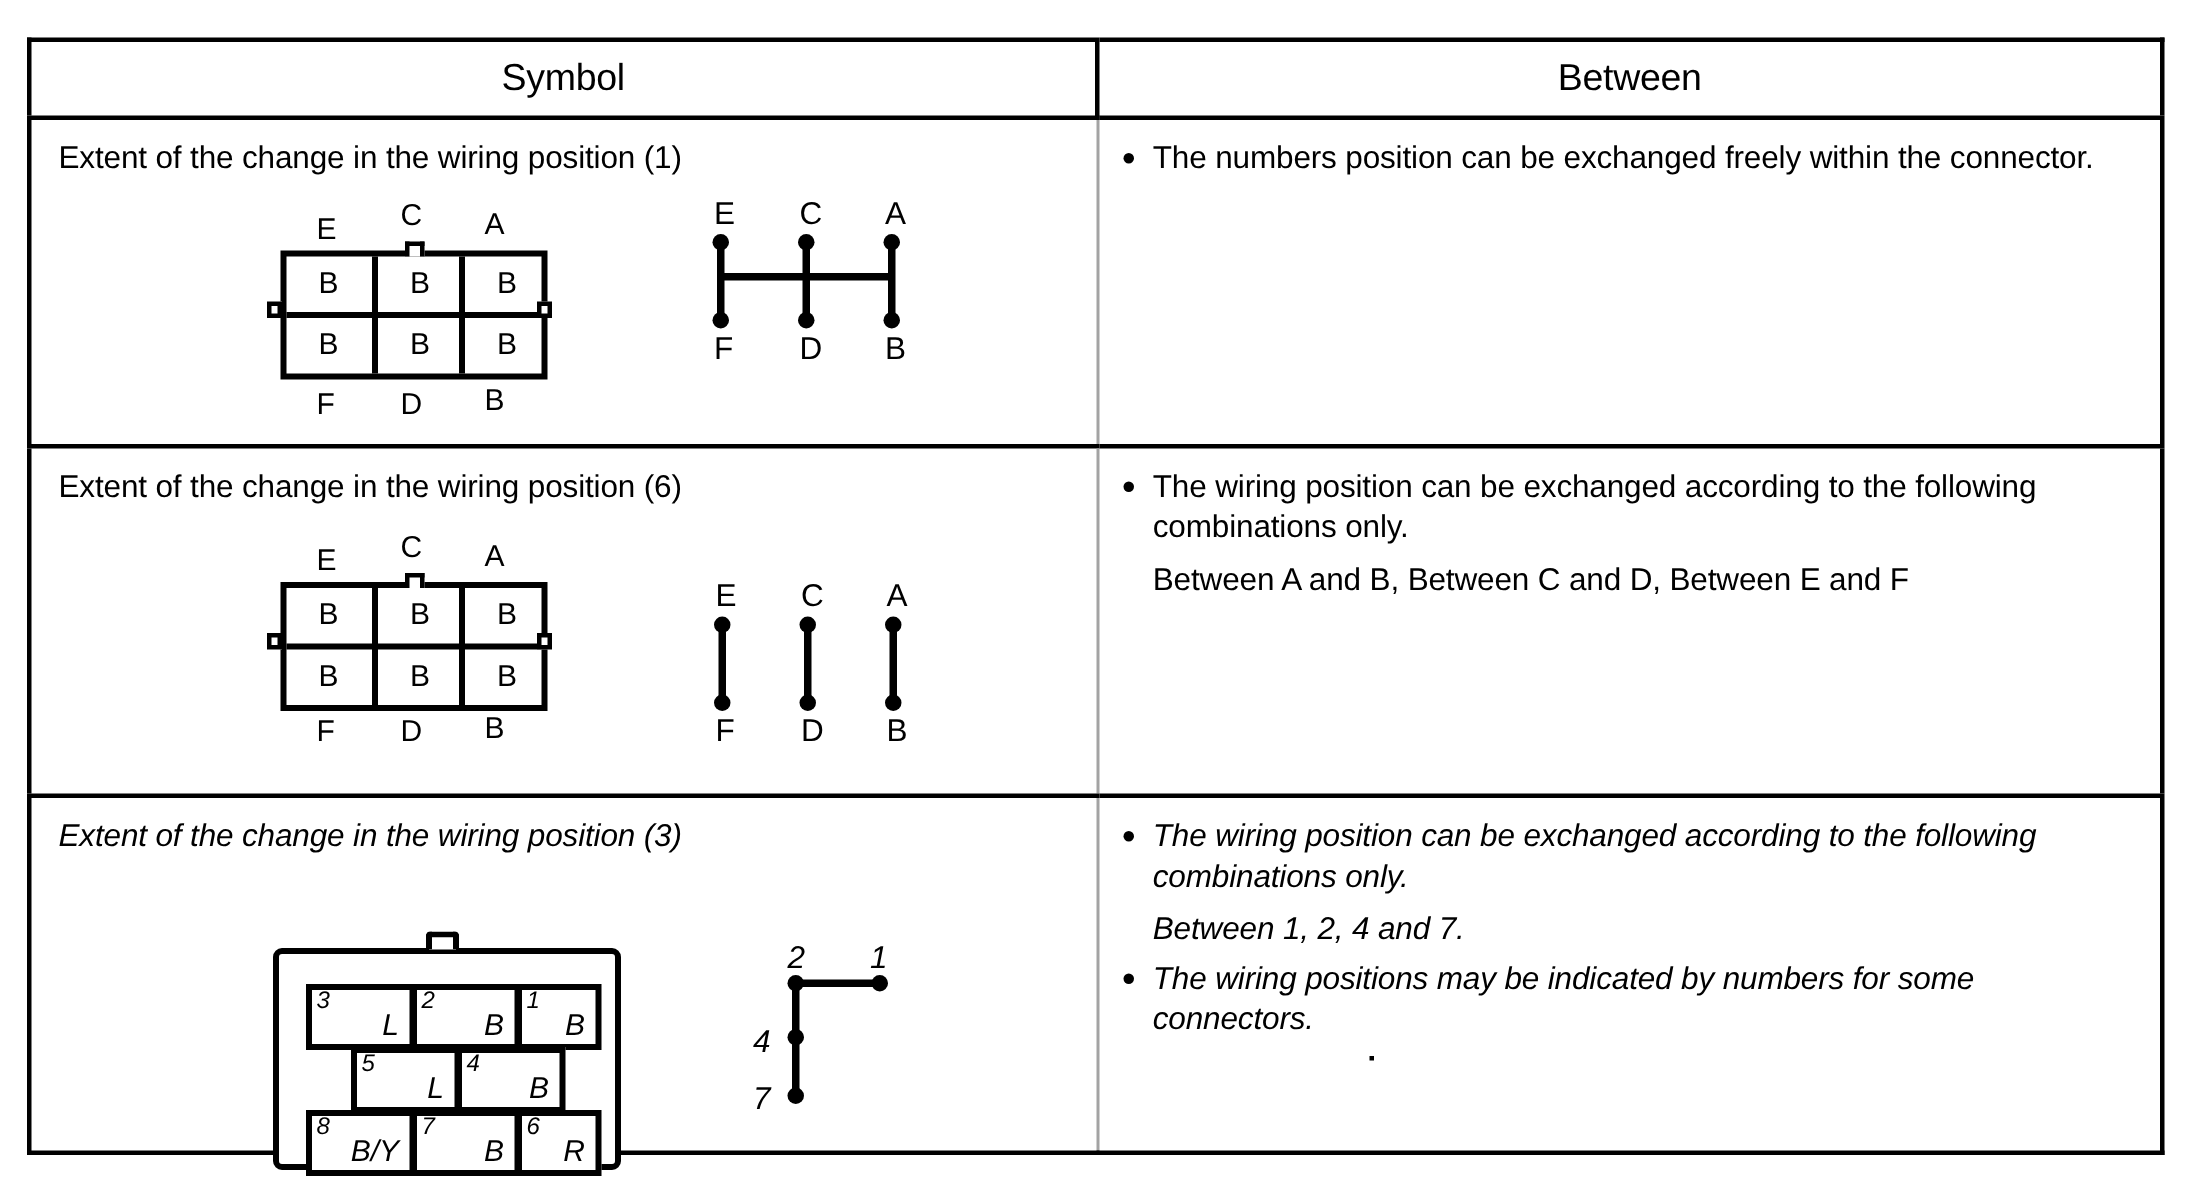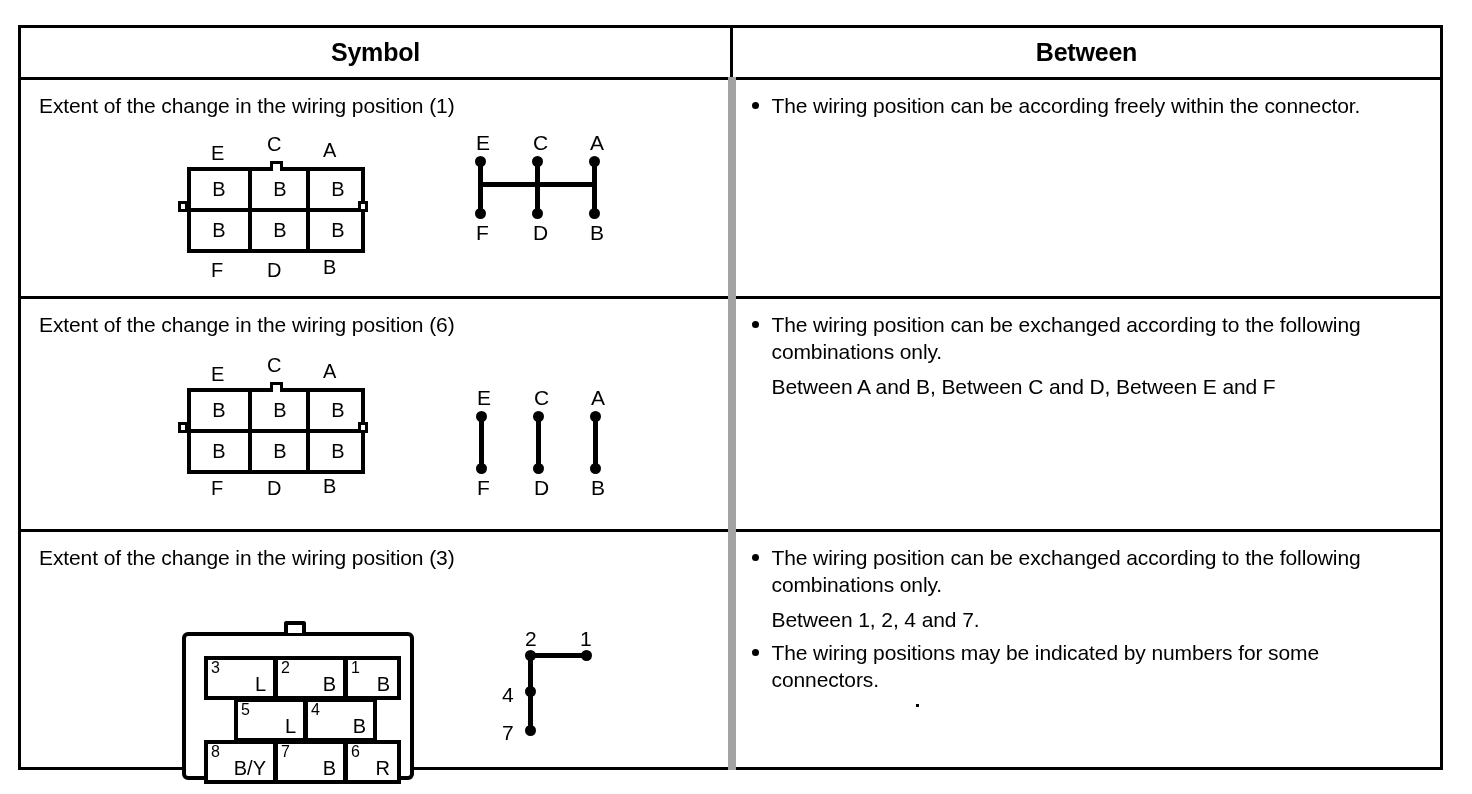--- a/index.html
+++ b/index.html
@@ -43,37 +43,37 @@
   }
   .col-symbol { width: 712px; }
   .col-meaning { width: 710px; }
 
   
   .hdr-row th {
     height: 52px;
     border-bottom: 3px solid #000;
     vertical-align: middle;
     font-size: 25px;
-    font-weight: bold;
+    font-weight: normal;
     letter-spacing: -0.2px;
   }
   .hdr-row th.col-symbol { border-right: 3px solid #000; }
 
   
   .body-row > td.col-symbol {
-    border-right: 8px solid #a3a3a3;
+    border-right: 2px solid #a3a3a3;
     position: relative;
   }
   .body-row.divided > td {
     border-bottom: 3px solid #000;
   }
 
   .row-h1 { height: 219px; }
   .row-h2 { height: 233px; }
-  .row-h3 { height: 238px; }
+  .row-h3 { height: 238px; font-style: italic; }
 
   .sym-label {
     font-size: 21px;
     padding: 14px 0 0 18px;
     white-space: nowrap;
     letter-spacing: -0.1px;
   }
 
   
   .meaning {
@@ -317,21 +317,21 @@
             <div class="node-lbl" style="left:80px; top:90px;">D</div>
             <div class="node-lbl" style="left:137px; top:90px;">B</div>
           </div>
         </div>
       </td>
 
       <td class="col-meaning">
         <div class="meaning">
           <div class="bullet-item">
             <span class="bullet-dot"></span>
-            <span class="bullet-text">The wiring position can be according freely within the connector.</span>
+            <span class="bullet-text">The numbers position can be exchanged freely within the connector.</span>
           </div>
         </div>
       </td>
     </tr>
 
     <tr class="body-row divided row-h2">
       <td class="col-symbol">
         <div class="sym-label">Extent of the change in the wiring position (6)</div>
 
         <div class="sym-canvas">

